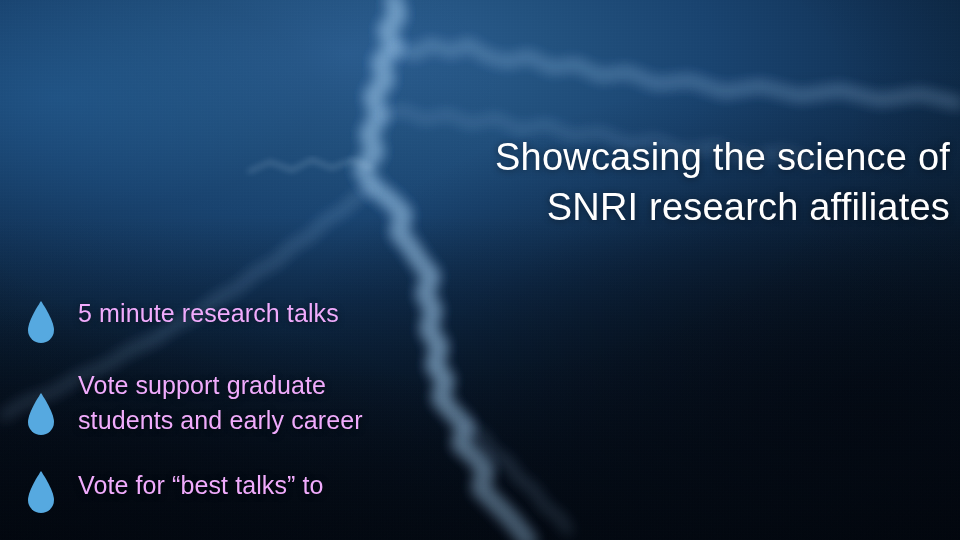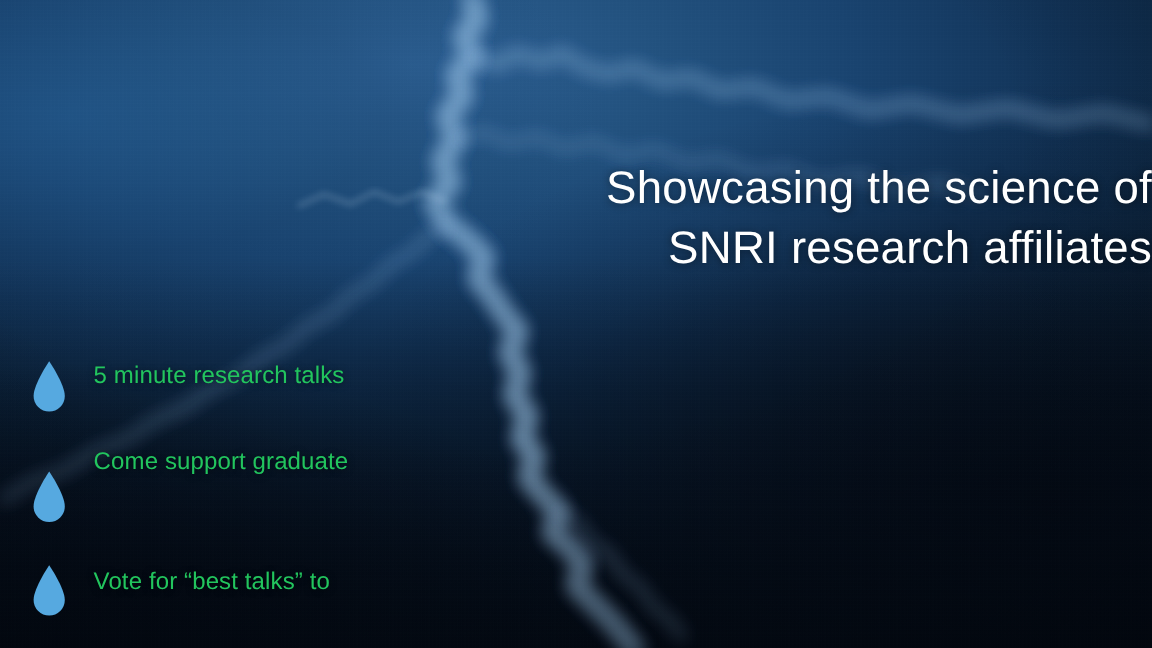--- a/index.html
+++ b/index.html
@@ -52,21 +52,21 @@
   .bolt-svg {
     position: absolute;
     inset: 0;
     width: 960px;
     height: 540px;
   }
 
   
   #title-block {
     position: absolute;
-    left: 440px;
+    left: 430px;
     top: 132px;
     width: 520px;
     text-align: right;
   }
   .title-line {
     color: #ffffff;
     font-size: 38px;
     line-height: 50px;
     letter-spacing: 0.2px;
     font-weight: 400;
@@ -92,22 +92,22 @@
   .drop-icon {
     flex: 0 0 auto;
     width: 30px;
     height: 46px;
     margin-right: 22px;
     position: relative;
   }
   .drop-icon svg { display: block; }
 
   .bullet-text {
-    color: #22c55e;
-    font-size: 20px;
+    color: #f0abfc;
+    font-size: 25px;
     line-height: 35px;
     letter-spacing: 0.1px;
     text-shadow: 0 1px 6px rgba(0,0,0,0.5);
   }
   .bullet-text .tline { display: block; white-space: nowrap; }
 
   
   .row-1 .drop-icon { margin-top: 4px; }
   .row-2 .drop-icon { margin-top: 24px; }
   .row-3 .drop-icon { margin-top: 2px; }
@@ -206,21 +206,22 @@
       </span>
     </div>
 
     <div class="bullet-row row-2">
       <span class="drop-icon">
         <svg width="30" height="46" viewBox="0 0 30 46" aria-hidden="true">
           <path d="M15 1 C15 1 28 20 28 30 A13 13 0 0 1 2 30 C2 20 15 1 15 1 Z" fill="#56a9e0"></path>
         </svg>
       </span>
       <span class="bullet-text">
-        <span class="tline">Come support graduate</span>
+        <span class="tline">Vote support graduate</span>
+        <span class="tline">students and early career</span>
       </span>
     </div>
 
     <div class="bullet-row row-3">
       <span class="drop-icon">
         <svg width="30" height="46" viewBox="0 0 30 46" aria-hidden="true">
           <path d="M15 1 C15 1 28 20 28 30 A13 13 0 0 1 2 30 C2 20 15 1 15 1 Z" fill="#56a9e0"></path>
         </svg>
       </span>
       <span class="bullet-text">

